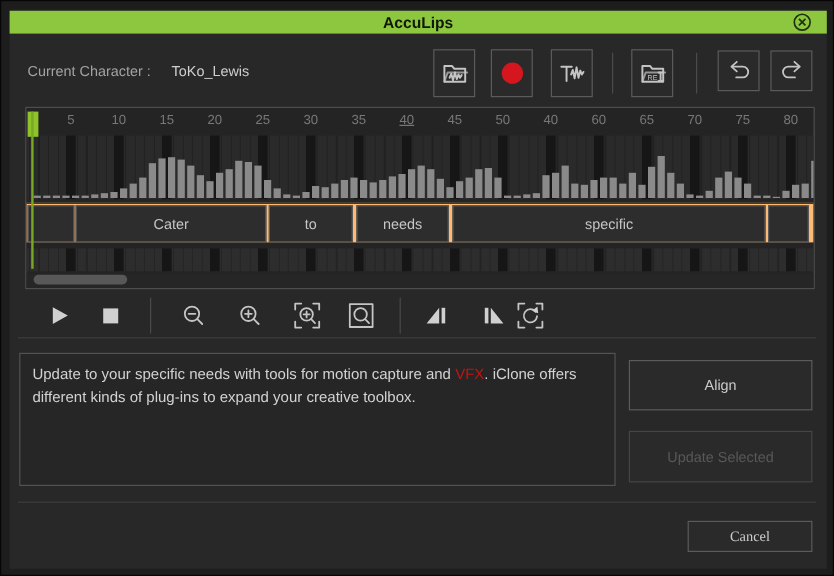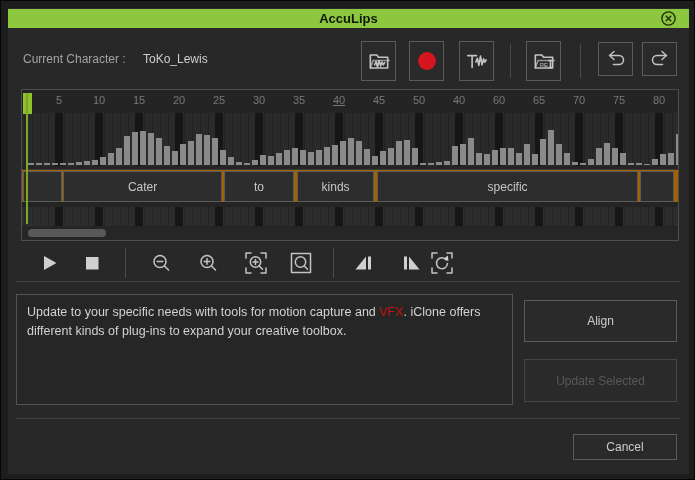--- a/index.html
+++ b/index.html
@@ -19,21 +19,21 @@
   .tool-btn{position:absolute;width:35px;height:40px;top:33px;border:1px solid #5b5b5b;background:#2a2a2a;display:flex;align-items:center;justify-content:center;cursor:pointer;}
   .tool-btn.small{top:34px;height:34px;}
   .vsep{position:absolute;top:36px;width:1px;height:34px;background:#4a4a4a;}
 
   
   .timeline{position:absolute;left:13px;top:81px;width:658px;height:152px;border:1px solid #4e4e4e;background:#242424;overflow:hidden;}
   .ruler-num{position:absolute;top:4px;transform:translateX(-50%);font-size:11px;color:#787878;}
   .wave-area{position:absolute;left:0;top:23px;width:656px;height:53px;background:repeating-linear-gradient(90deg,#2a2a2a 0 7px,#212121 7px 8px);background-position:3px 0;}
   .gridcol{position:absolute;top:0;bottom:0;width:8px;background:#161616;}
   .bar{position:absolute;bottom:1px;width:6px;background:#8a8a8a;}
-  .word-track{position:absolute;left:0;top:79px;width:656px;height:33px;background:#a16207;border-top:1px solid #3a3a3a;}
+  .word-track{position:absolute;left:0;top:79px;width:656px;height:33px;background:#fdba74;border-top:1px solid #3a3a3a;}
   .word-seg{position:absolute;top:1px;height:31px;background:#2d2d2d;border:1px solid #5c5c5c;display:flex;align-items:center;justify-content:center;font-size:12px;color:#c6c6c6;cursor:pointer;}
   .phoneme-track{position:absolute;left:0;top:117px;width:656px;height:19px;background:repeating-linear-gradient(90deg,#2d2d2d 0 7px,#242424 7px 8px);background-position:3px 0;}
   .scroll-row{position:absolute;left:0;top:138px;width:656px;height:12px;background:#262626;}
   .scroll-thumb{position:absolute;left:6px;top:1px;width:78px;height:8px;background:#585858;border-radius:4px;cursor:pointer;}
   .playhead-block{position:absolute;top:3px;width:9px;height:21px;background:#8fc32c;}
   .playhead-line{position:absolute;top:3px;width:2px;height:131px;background:#79a824;}
 
   
   .trans-btn{position:absolute;top:241px;width:28px;height:28px;display:flex;align-items:center;justify-content:center;cursor:pointer;}
   .tsep{position:absolute;top:240px;width:1px;height:30px;background:#4a4a4a;}
@@ -43,21 +43,21 @@
   
   .script-box{position:absolute;left:8px;top:286px;width:497px;height:111px;border:1px solid #535353;background:#262626;padding:8px 10px;font-size:12.5px;line-height:19px;color:#d2d2d2;}
   .hl{color:#c41414;}
 
   
   .btn{border:1px solid #5b5b5b;background:#2a2a2a;color:#cccccc;font-size:12px;display:flex;align-items:center;justify-content:center;cursor:pointer;position:absolute;}
   .btn.disabled{border-color:#454545;color:#585858;cursor:default;}
   .align-btn{left:516px;top:292px;width:153px;height:42px;}
   .update-btn{left:516px;top:351px;width:153px;height:43px;}
   .apply-btn{left:454px;top:426px;width:103px;height:26px;}
-  .cancel-btn{left:565px;top:426px;width:104px;height:26px;}
+  .cancel-btn{left:565px;top:426px;width:104px;height:26px;font-family:Liberation Serif, serif;}
 
   svg{display:block;}
   .ic{stroke:#c4c4c4;stroke-width:1.5;fill:none;stroke-linecap:round;stroke-linejoin:round;}
   .icf{fill:#d0d0d0;stroke:none;}
 </style>
 </head>
 <body>
 
 <div class="dialog">
   <div class="inner">
@@ -232,21 +232,21 @@
           <div class="bar" style="left: 622px; height: 1px;"></div>
           <div class="bar" style="left: 630px; height: 6px;"></div>
           <div class="bar" style="left: 638px; height: 11px;"></div>
           <div class="bar" style="left: 646px; height: 12px;"></div>
           <div class="bar" style="left: 654px; height: 31px;"></div>
         </div>
       <div class="word-track" id="word-track">
           <div class="word-seg" style="left: 1px; width: 39.2px;"></div>
           <div class="word-seg" style="left: 41px; width: 159.2px;">Cater</div>
           <div class="word-seg" style="left: 201.8px; width: 70.4px;">to</div>
-          <div class="word-seg" style="left: 275px; width: 77.2px;">kinds</div>
+          <div class="word-seg" style="left: 275px; width: 77.2px;">needs</div>
           <div class="word-seg" style="left: 355px; width: 261.2px;">specific</div>
           <div class="word-seg" style="left: 617.8px; width: 34.4px;"></div>
         </div>
       <div class="phoneme-track" id="phoneme-track">
           <div class="gridcol" style="left: 33px;"></div>
           <div class="gridcol" style="left: 73px;"></div>
           <div class="gridcol" style="left: 113px;"></div>
           <div class="gridcol" style="left: 153px;"></div>
           <div class="gridcol" style="left: 193px;"></div>
           <div class="gridcol" style="left: 233px;"></div>

